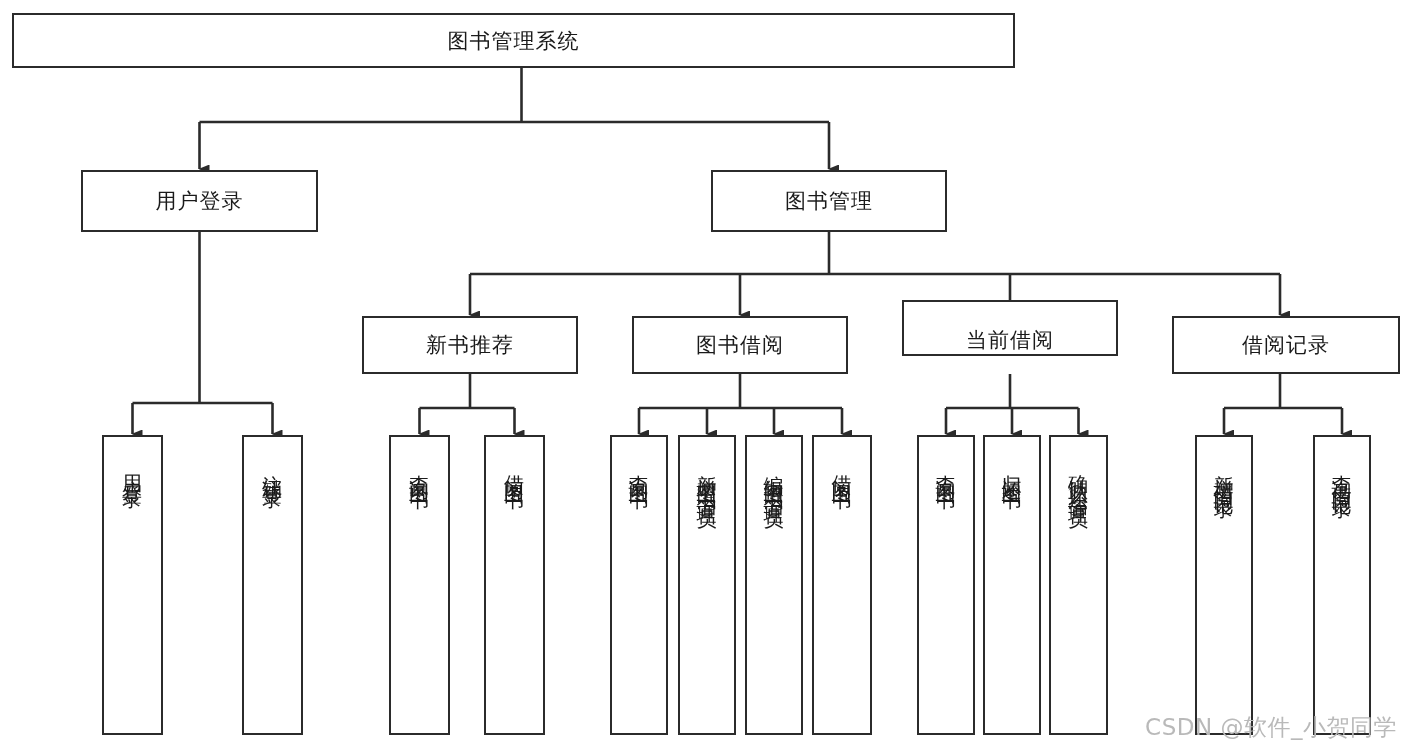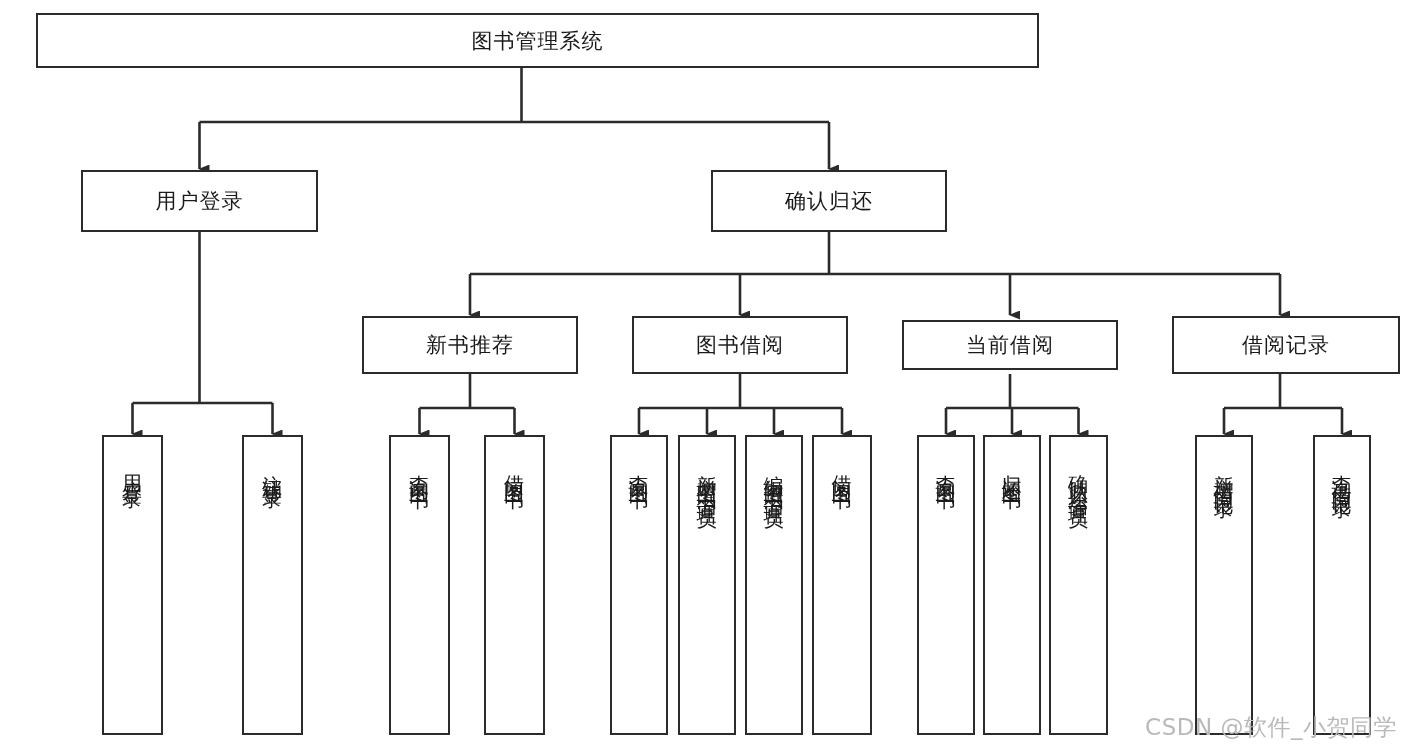--- a/index.html
+++ b/index.html
@@ -110,38 +110,38 @@
         <line x1="946" y1="408" x2="946" y2="434" marker-end="url(#arrowhead)"></line>
         <line x1="1012" y1="408" x2="1012" y2="434" marker-end="url(#arrowhead)"></line>
         <line x1="1078.5" y1="408" x2="1078.5" y2="434" marker-end="url(#arrowhead)"></line>
         <line x1="1280" y1="374" x2="1280" y2="408"></line>
         <line x1="1224" y1="408" x2="1342" y2="408"></line>
         <line x1="1224" y1="408" x2="1224" y2="434" marker-end="url(#arrowhead)"></line>
         <line x1="1342" y1="408" x2="1342" y2="434" marker-end="url(#arrowhead)"></line>
       </g>
   </svg>
 
-  <div class="node horiz" style="left: 36px; top: 13px; width: 1003px; height: 55px;">
+  <div class="node horiz" style="left: 12px; top: 13px; width: 1003px; height: 55px;">
     <span class="hlabel">图书管理系统</span>
   </div>
 
   <div class="node horiz" style="left: 81px; top: 170px; width: 237px; height: 62px;">
     <span class="hlabel">用户登录</span>
   </div>
   <div class="node horiz" style="left: 711px; top: 170px; width: 236px; height: 62px;">
-    <span class="hlabel">确认归还</span>
+    <span class="hlabel">图书管理</span>
   </div>
 
   <div class="node horiz" style="left: 632px; top: 316px; width: 216px; height: 58px;">
     <span class="hlabel">图书借阅</span>
   </div>
   <div class="node horiz" style="left: 362px; top: 316px; width: 216px; height: 58px;">
     <span class="hlabel">新书推荐</span>
   </div>
-  <div class="node horiz" style="left: 902px; top: 320px; width: 216px; height: 50px;">
+  <div class="node horiz" style="left: 902px; top: 300px; width: 216px; height: 56px; align-items: flex-end;">
     <span class="hlabel">当前借阅</span>
   </div>
   <div class="node horiz" style="left: 1172px; top: 316px; width: 228px; height: 58px;">
     <span class="hlabel">借阅记录</span>
   </div>
 
   <div class="node vert" style="left: 102px; top: 435px; width: 61px; height: 300px;">
     <span class="vlabel">用户登录</span>
   </div>
   <div class="node vert" style="left: 242px; top: 435px; width: 61px; height: 300px;">

